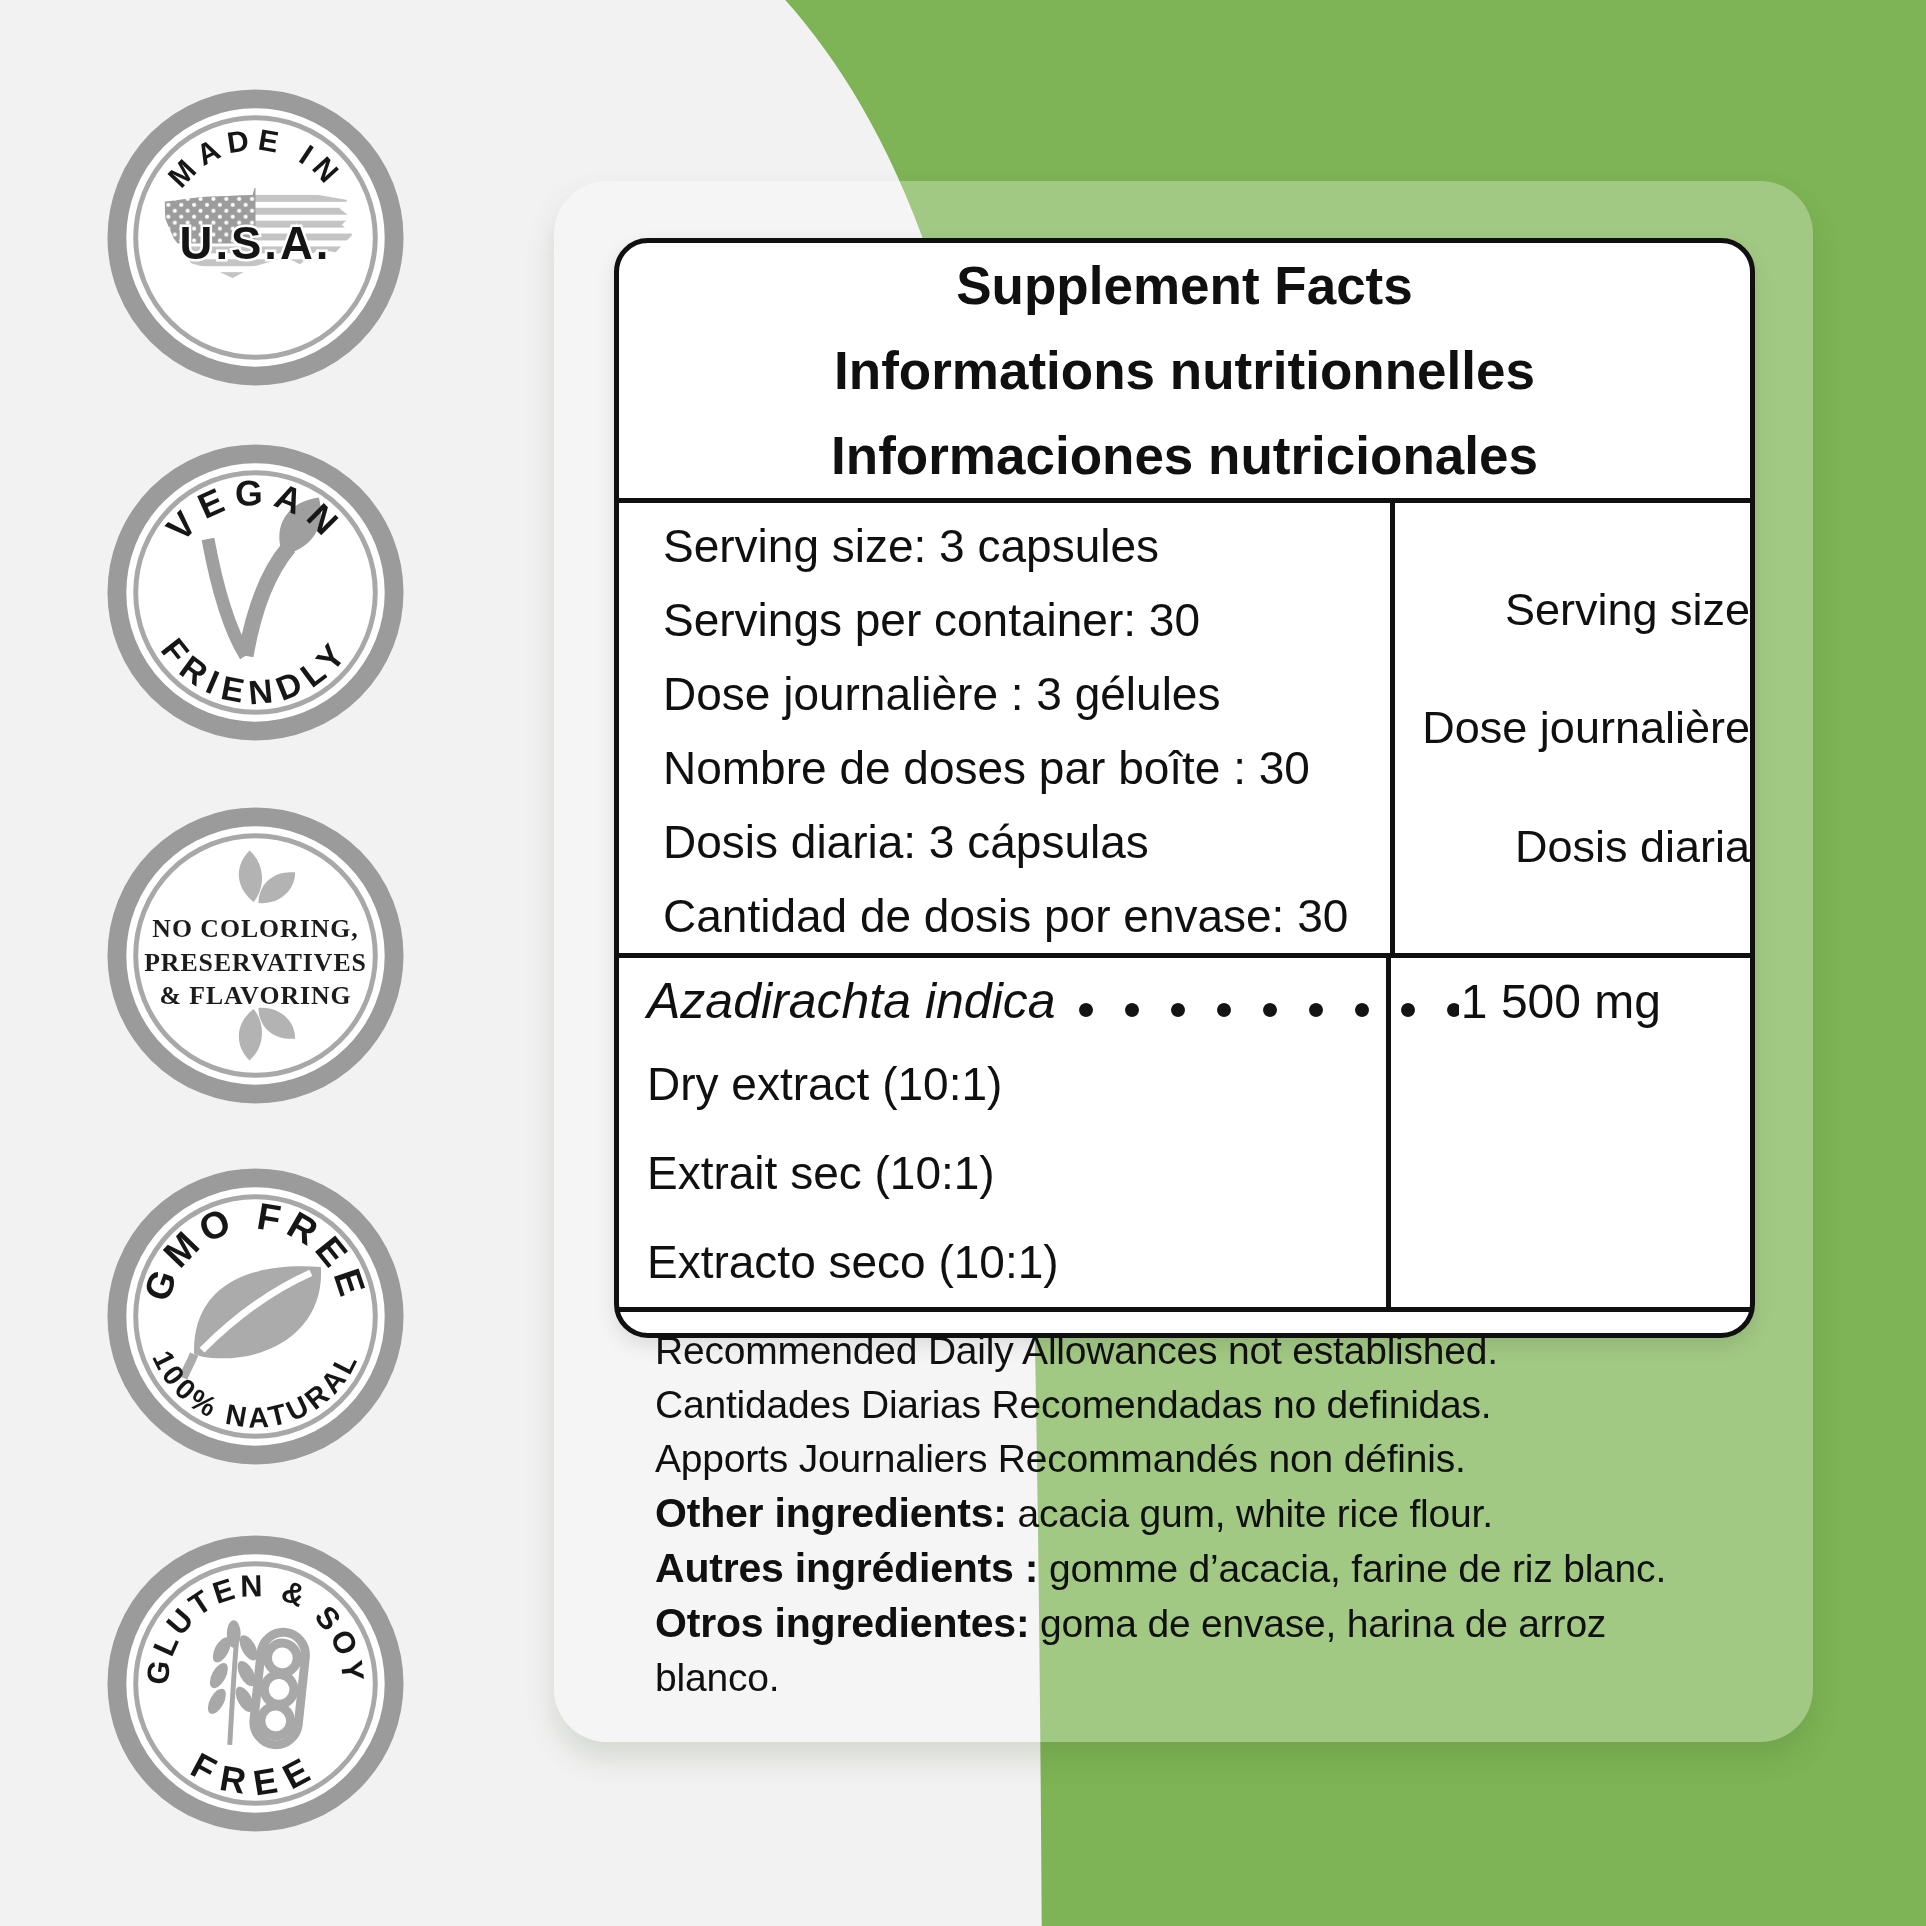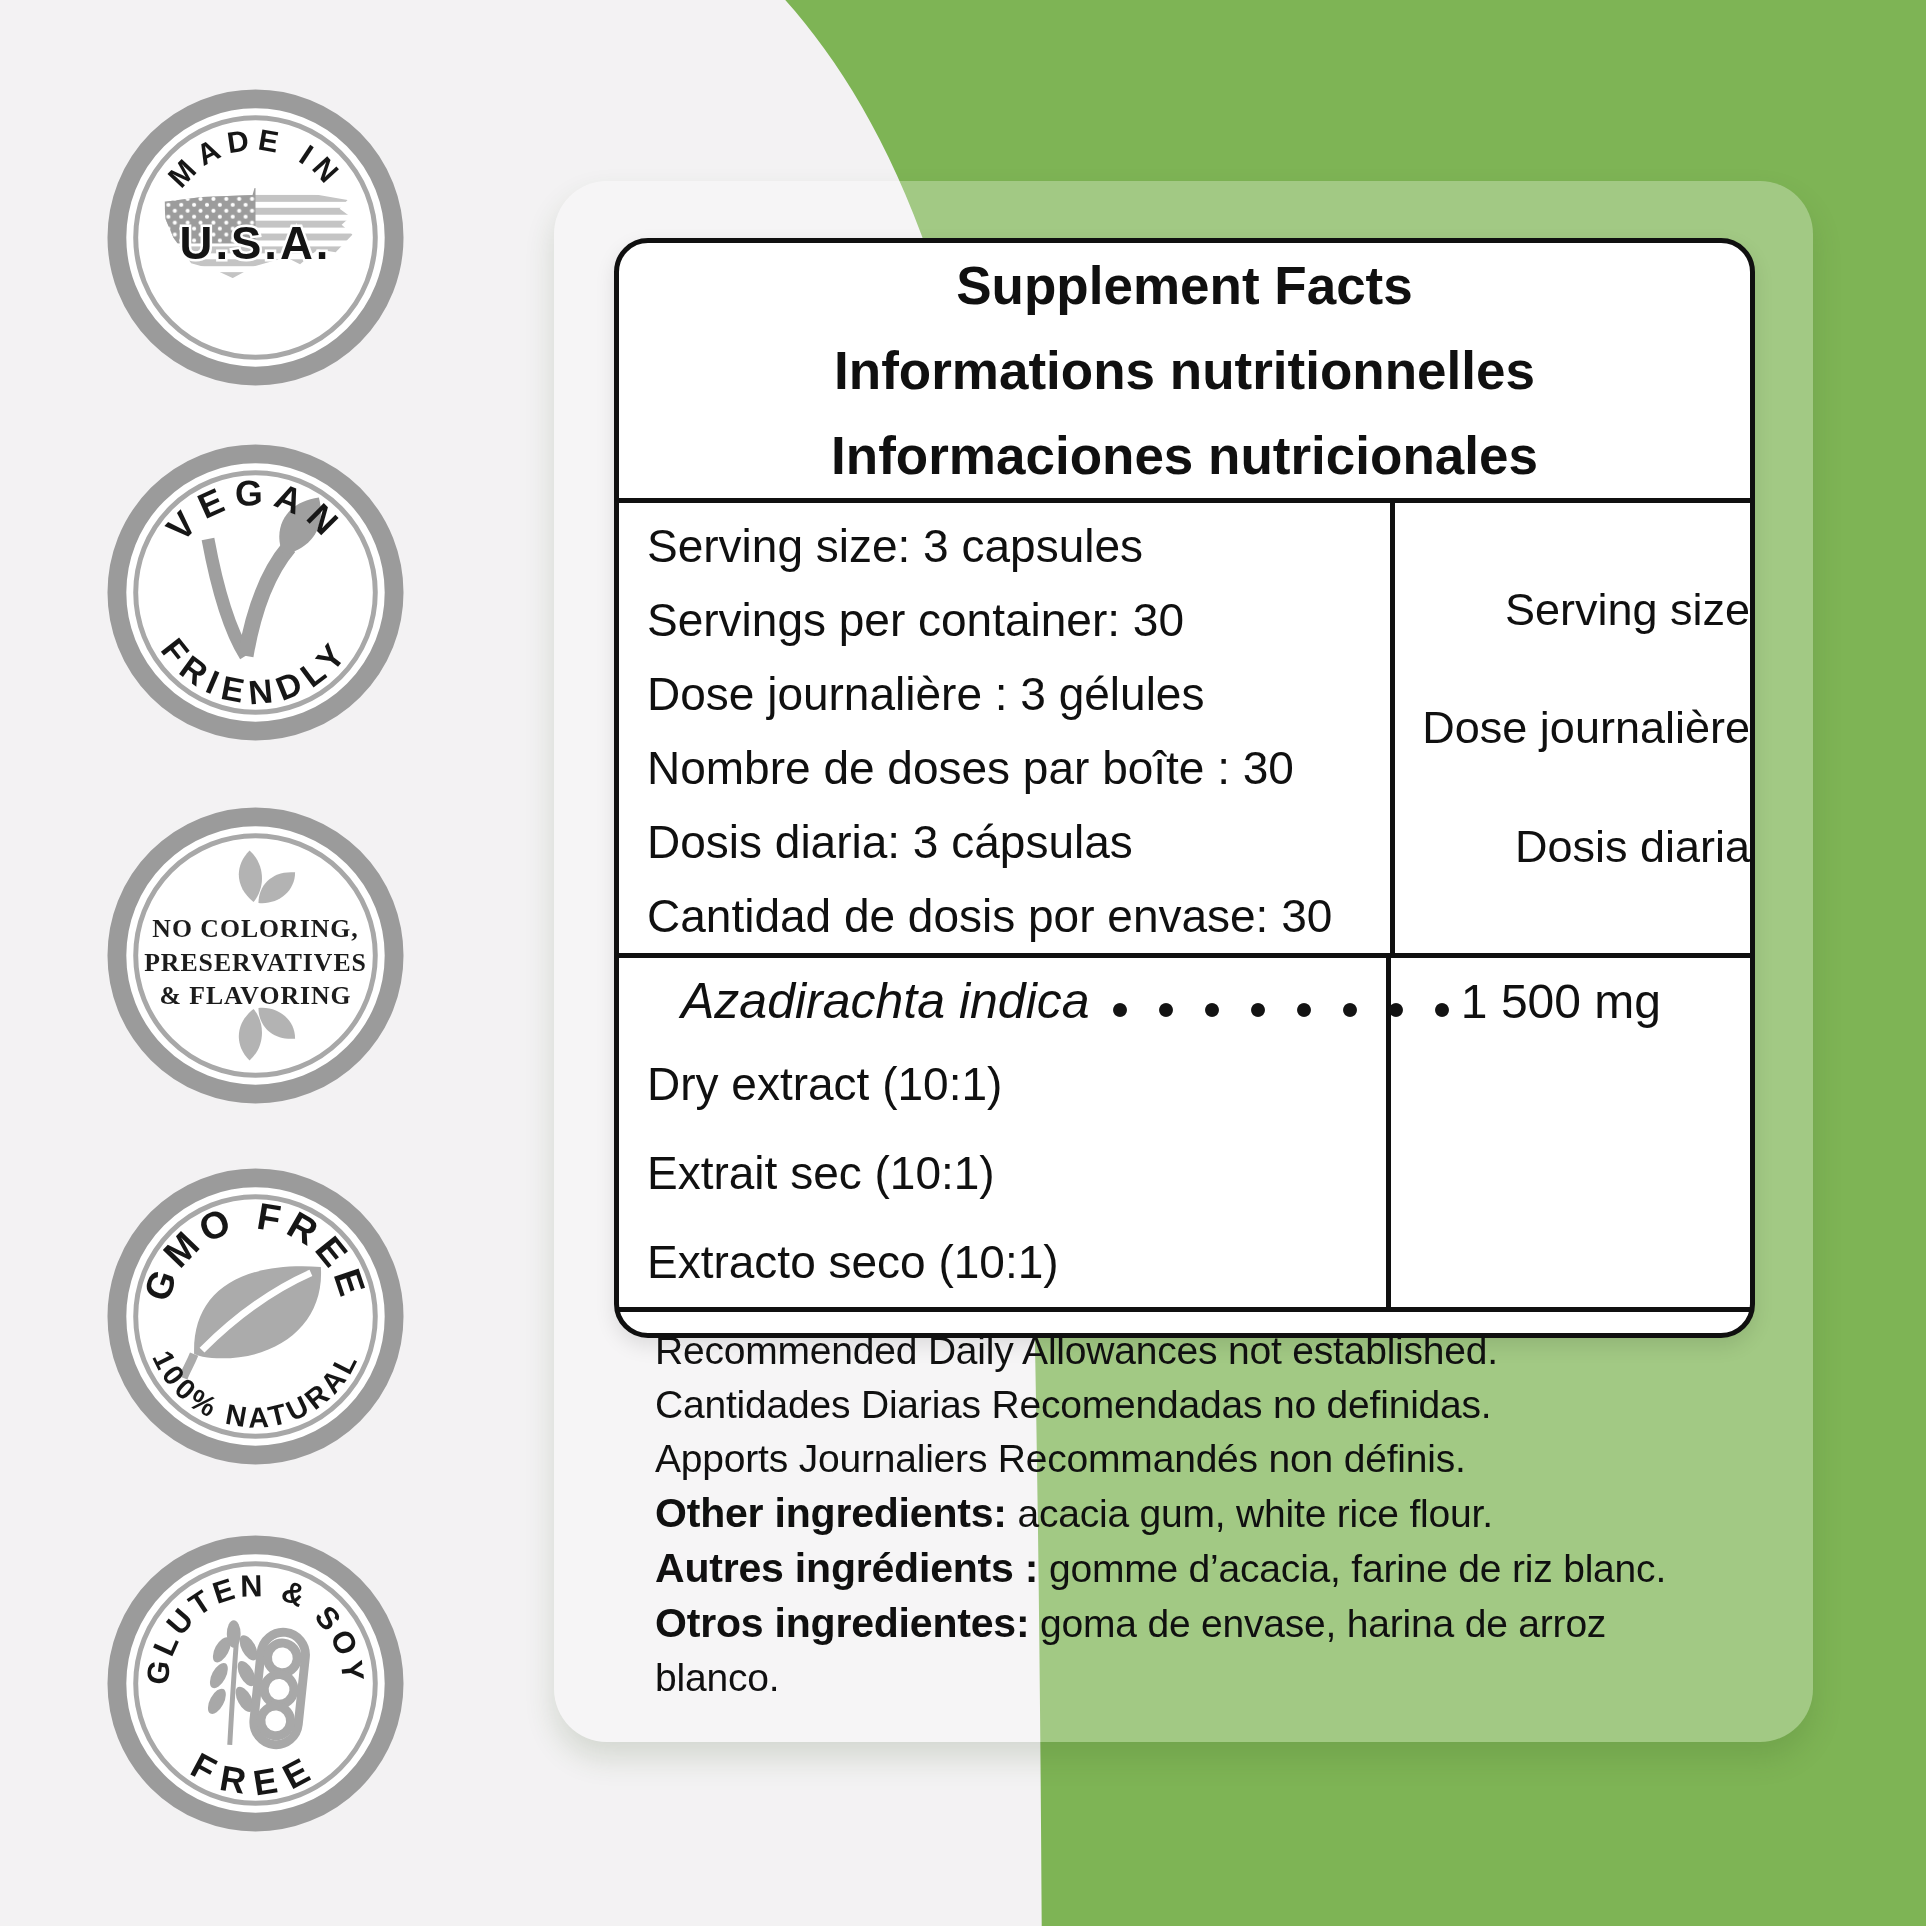--- a/index.html
+++ b/index.html
@@ -22,30 +22,30 @@
   .usa-text{font-size:46px;font-weight:700;letter-spacing:3px;fill:#141414;
             stroke:#ffffff;stroke-width:5px;paint-order:stroke;text-anchor:middle;}
   .serif-line{font-family:"Liberation Serif",serif;font-weight:700;font-size:26px;
               letter-spacing:1px;fill:#1c1c1c;text-anchor:middle;}
   
   .panel{position:absolute;left:614px;top:238px;width:1141px;height:1100px;box-sizing:border-box;
          background:#ffffff;border:5px solid #101010;border-radius:34px;
          box-shadow:0 8px 20px rgba(0,0,0,0.10);display:flex;flex-direction:column;}
   .panel-header{height:259px;display:flex;flex-direction:column;justify-content:center;
                 text-align:center;font-weight:700;font-size:53px;line-height:85px;letter-spacing:0px;}
-  .sec{box-sizing:border-box;}
+  .sec{box-sizing:border-box;padding-left:16px;}
   .serving{height:460px;border-top:5px solid #101010;display:flex;}
   .serving-left{flex:1;padding:6px 0 0 28px;font-size:46px;line-height:74px;}
   .serving-right{width:360px;box-sizing:border-box;border-left:5px solid #101010;
                  display:flex;flex-direction:column;justify-content:space-evenly;
                  text-align:right;font-size:45px;padding:14px 0;}
   .ingredient{position:relative;height:361px;border-top:5px solid #101010;
               padding:14px 89px 0 28px;}
   .vline{position:absolute;left:767px;top:0;bottom:0;width:5px;background:#101010;}
-  .ing-row{position:relative;display:flex;align-items:baseline;margin-bottom:10px;margin-left:34px;}
+  .ing-row{position:relative;display:flex;align-items:baseline;margin-bottom:10px;}
   .ing-name{font-style:italic;font-size:50px;}
   .dots{flex:1;height:16px;align-self:flex-end;margin:0 2px 12px 22px;
         background-image:radial-gradient(circle at 8px 8px,#131313 6.4px,transparent 7.4px);
         background-size:46px 16px;background-repeat:repeat-x;}
   .ing-amount{font-size:48px;white-space:nowrap;}
   .ing-line{font-size:46px;line-height:89px;}
   .notes{flex:1;border-top:5px solid #101010;padding:12px 20px 0 36px;
          font-size:39px;line-height:54px;letter-spacing:-0.2px;}
   .notes b{font-weight:700;font-size:41px;}
 </style>

